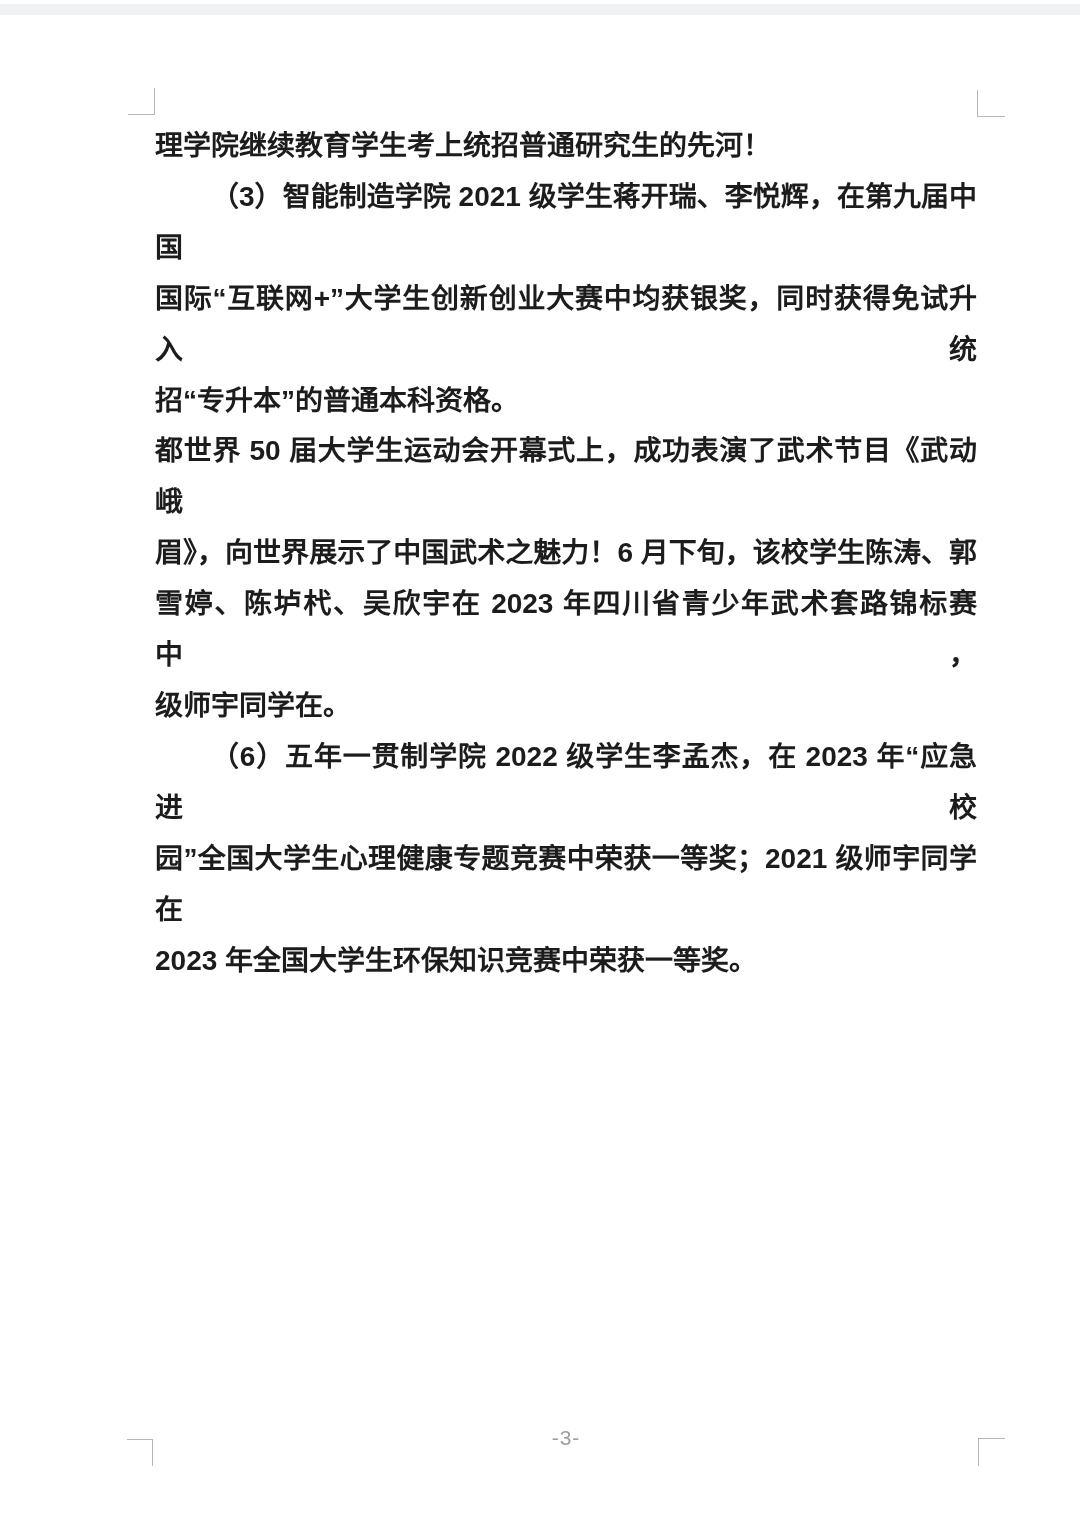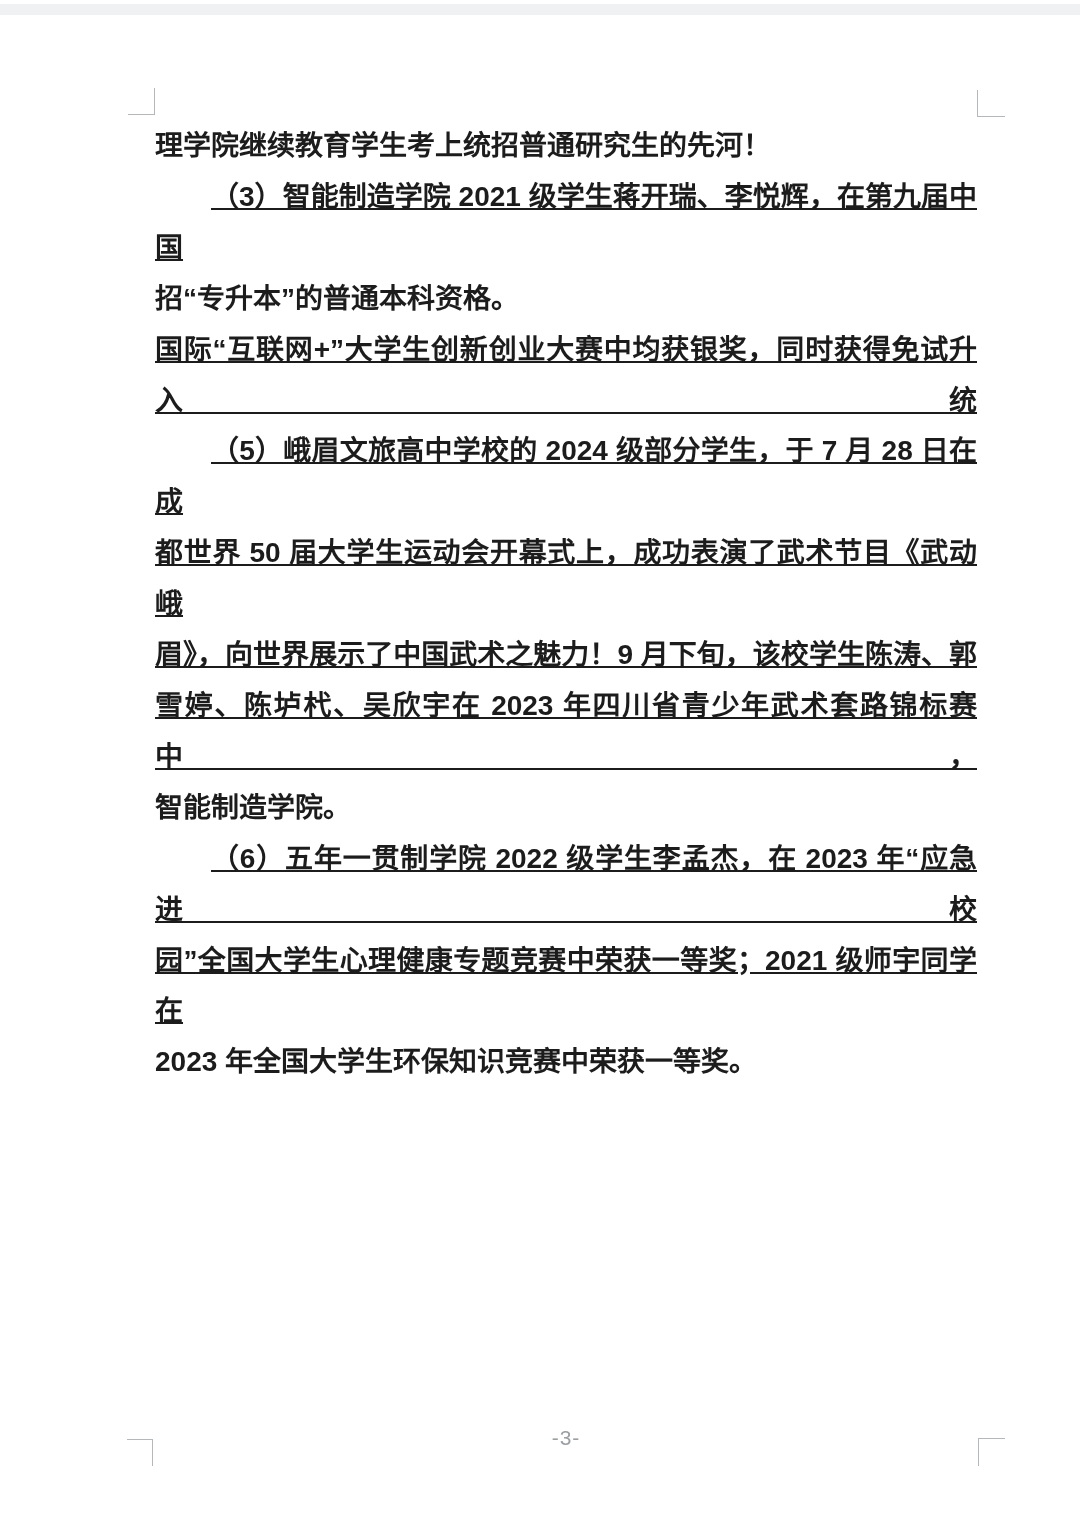--- a/index.html
+++ b/index.html
@@ -50,21 +50,21 @@
     color: #1c1c1c;
     font-size: 28px;
     font-weight: 600;
     line-height: 50.9px;
   }
   .line {
     text-align: justify;
     text-align-last: justify;
     white-space: nowrap;
   }
-  .line.fill { white-space: normal; text-decoration: underline; }
+  .line.fill { white-space: normal; }
   .line.end {
     text-align: left;
     text-align-last: left;
   }
   .line.indent { text-indent: 2em; }
   .pagenum {
     position: absolute;
     left: 155px; top: 1426px;
     width: 822px;
     text-align: center;
@@ -86,31 +86,30 @@
   <div class="mark br"></div>
 
   <div class="textblock">
 
     <div class="para">
       <div class="line end">理学院继续教育学生考上统招普通研究生的先河！</div>
     </div>
 
     <div class="para">
       <div class="line fill indent">（3）智能制造学院 2021 级学生蒋开瑞、李悦辉，在第九届中国</div>
+      <div class="line fill">国际“互联网+”大学生创新创业大赛中均获银奖，同时获得免试升入统</div>
       <div class="line end">招“专升本”的普通本科资格。</div>
-      <div class="line fill">国际“互联网+”大学生创新创业大赛中均获银奖，同时获得免试升入统</div>
     </div>
 
 
     <div class="para">
-      <div class="line fill indent">（5）峨眉文旅高中学校的 2024 级部分学生，于 7 月 28 日在成</div>
       <div class="line fill">都世界 50 届大学生运动会开幕式上，成功表演了武术节目《武动峨</div>
-      <div class="line fill">眉》，向世界展示了中国武术之魅力！9 月下旬，该校学生陈涛、郭</div>
+      <div class="line fill">眉》，向世界展示了中国武术之魅力！6 月下旬，该校学生陈涛、郭</div>
       <div class="line fill">雪婷、陈垆杙、吴欣宇在 2023 年四川省青少年武术套路锦标赛中，</div>
-      <div class="line end">智能制造学院。</div>
+      <div class="line end">级师宇同学在。</div>
     </div>
 
     <div class="para">
       <div class="line fill indent">（6）五年一贯制学院 2022 级学生李孟杰，在 2023 年“应急进校</div>
       <div class="line fill">园”全国大学生心理健康专题竞赛中荣获一等奖；2021 级师宇同学在</div>
       <div class="line end">2023 年全国大学生环保知识竞赛中荣获一等奖。</div>
     </div>
 
   </div>
 

